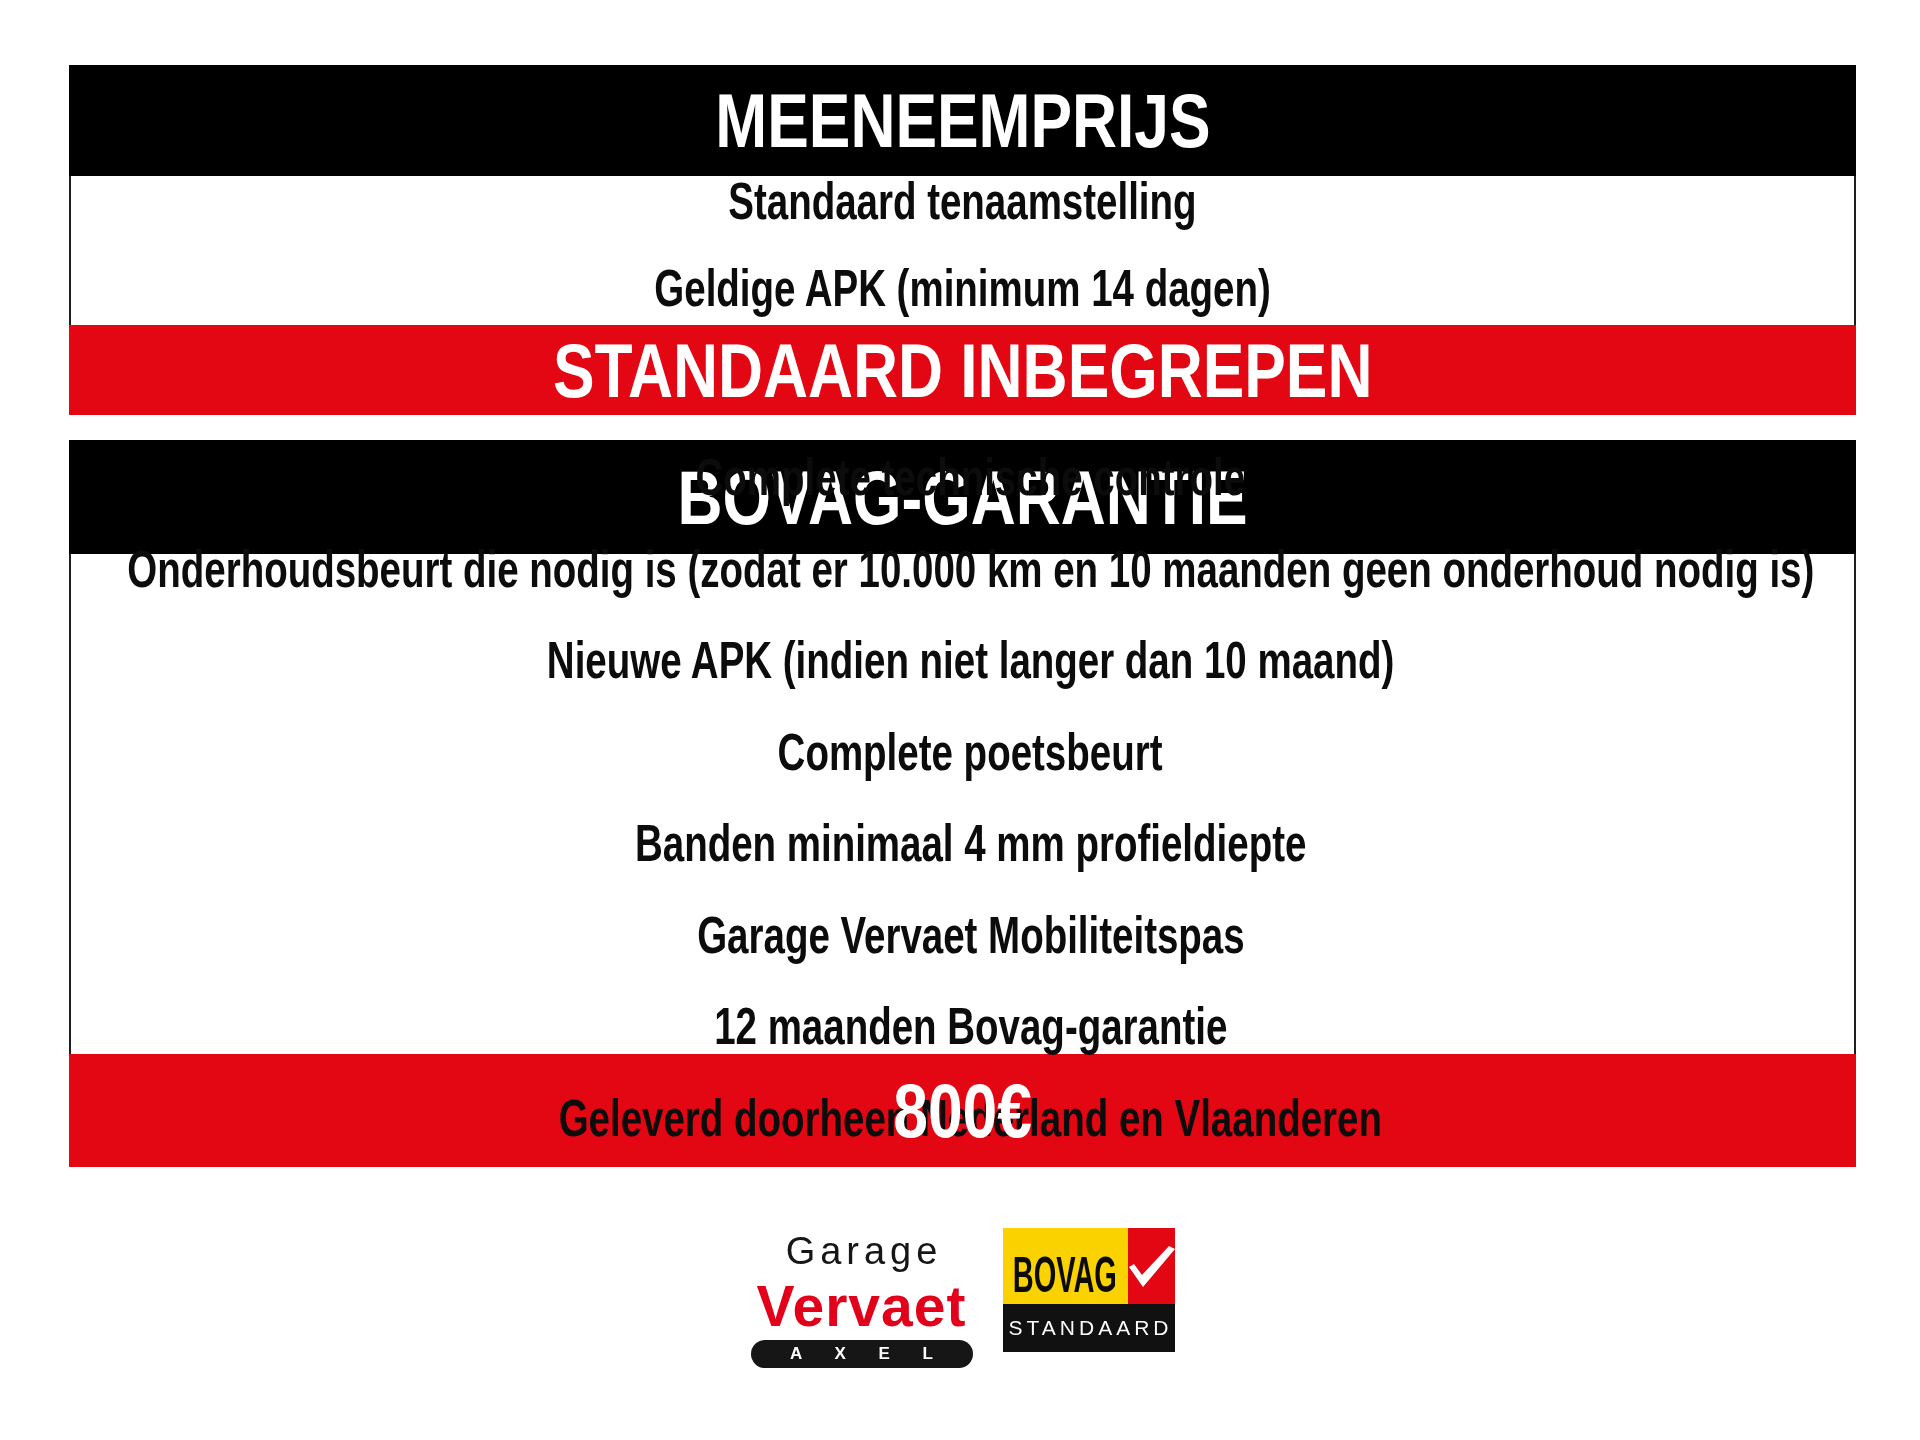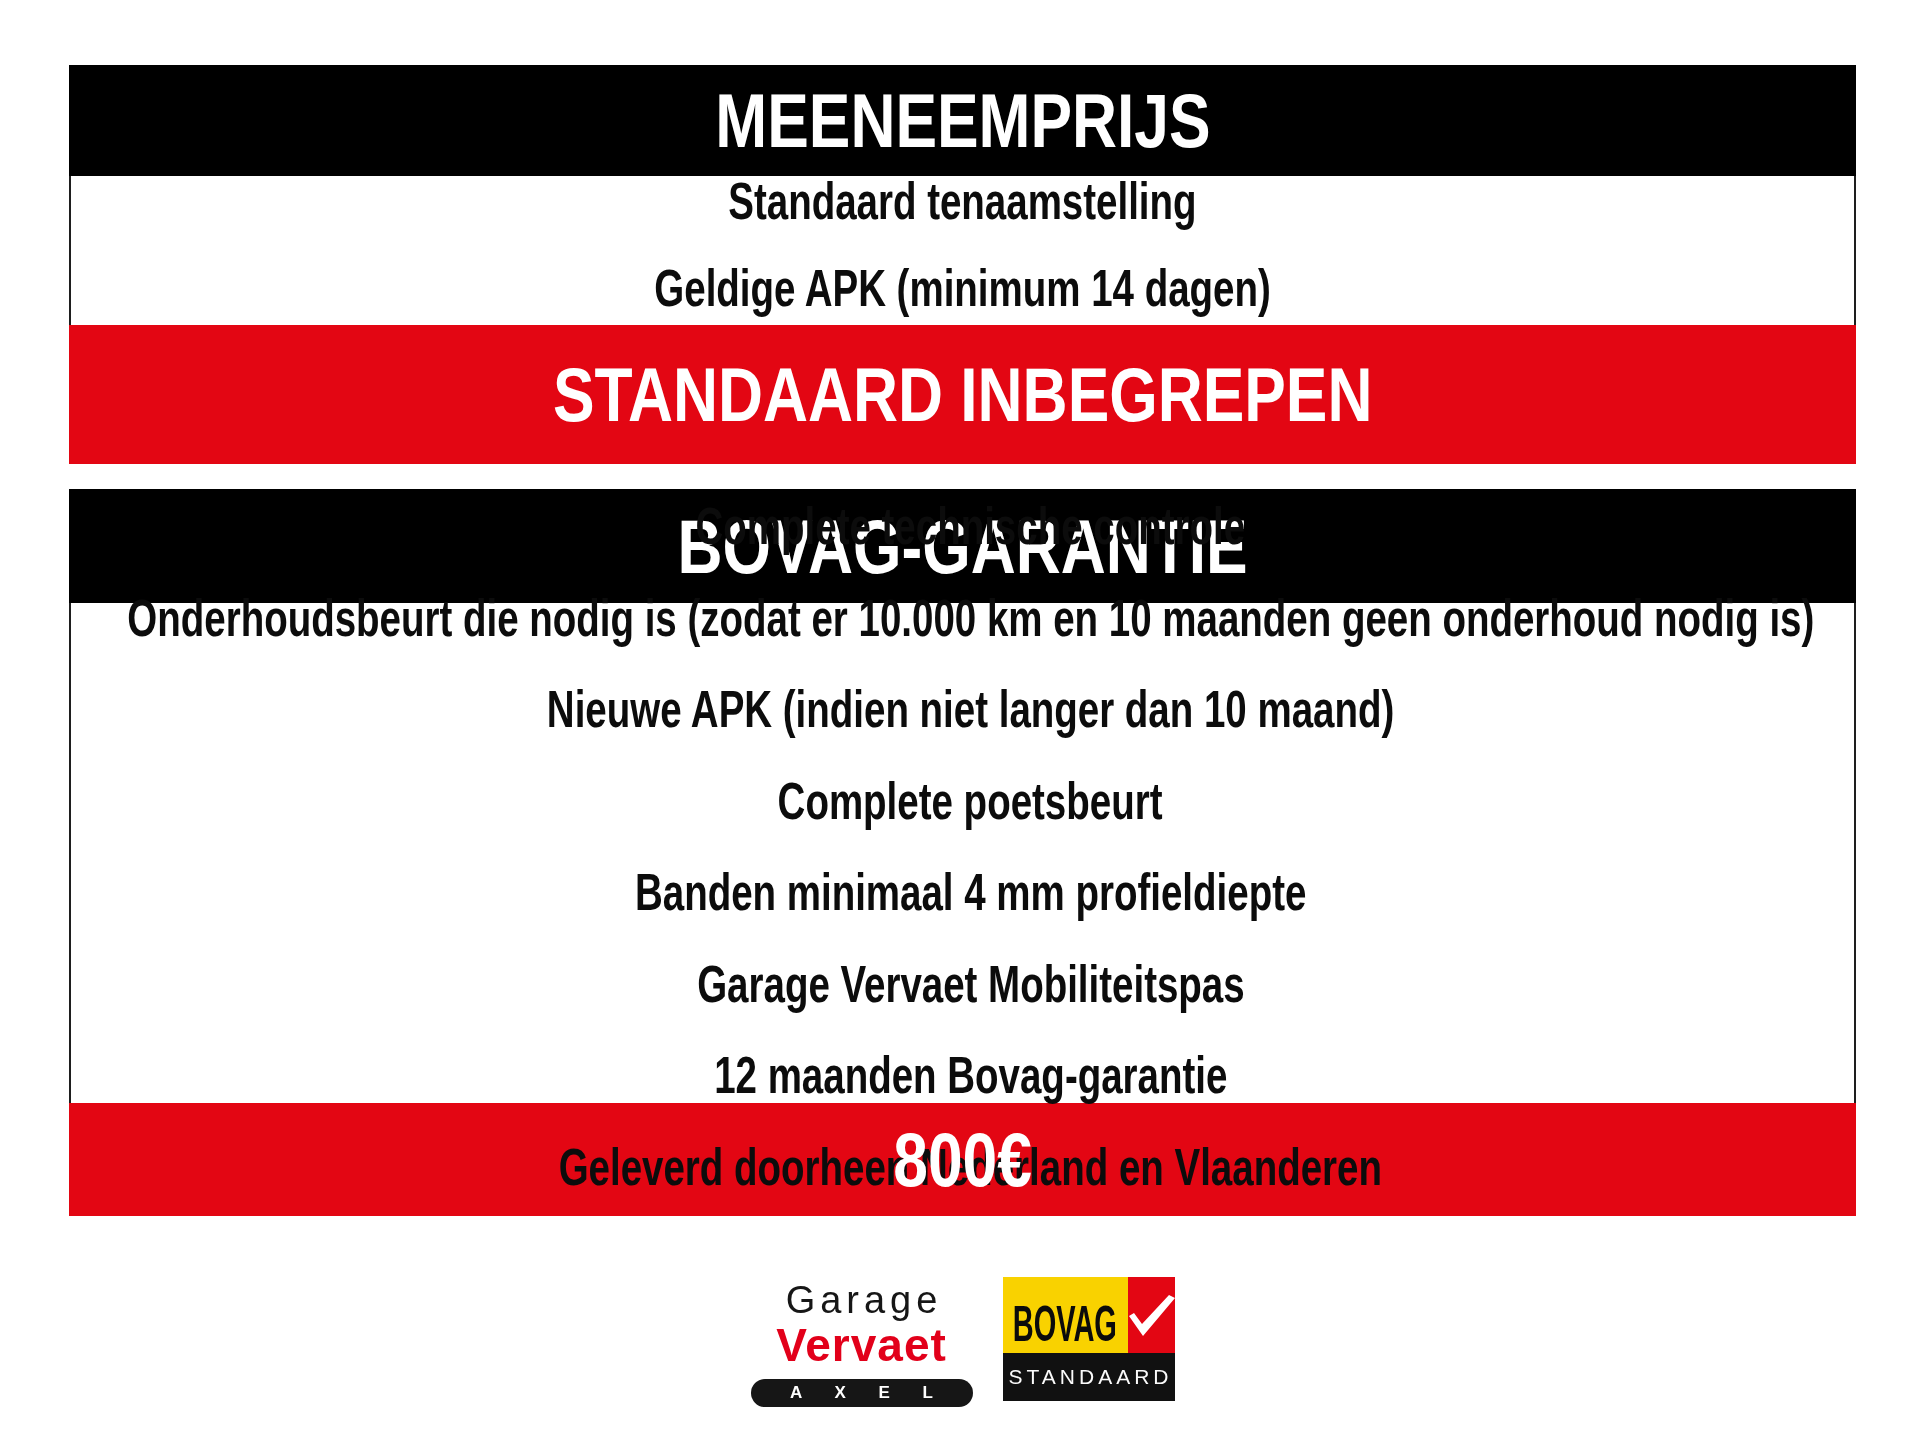--- a/index.html
+++ b/index.html
@@ -23,21 +23,21 @@
   .banner {
     width: 100%;
     display: flex;
     align-items: center;
     justify-content: center;
     overflow: hidden;
   }
   .banner-black { background: var(--black, #000000); }
   .banner-red   { background: var(--red, #e30613); }
   .h-black1 { height: 111px; }
-  .h-red1   { height: 139px; }
+  .h-red1   { height: 90px; }
   .h-black2 { height: 114px; }
   .h-red2   { height: 113px; }
 
   .heading-text {
     display: inline-block;
     white-space: nowrap;
     font-weight: 700;
     font-size: 76px;
     color: #ffffff;
     letter-spacing: 0px;
@@ -87,26 +87,26 @@
   }
   .garage-word {
     font-size: 38px;
     font-weight: 400;
     color: #161616;
     letter-spacing: 5px;
     padding-left: 5px;
     line-height: 38px;
   }
   .vervaet-word {
-    font-size: 46px;
+    font-size: 57px;
     font-weight: 700;
     color: var(--vervaet_red, #e2001a);
     letter-spacing: 1px;
     line-height: 52px;
-    margin-top: 0;
+    margin-top: 10px;
   }
   .axel-pill {
     margin-top: 8px;
     width: 222px;
     height: 28px;
     border-radius: 14px;
     background: #161616;
     display: flex;
     align-items: center;
     justify-content: center;

